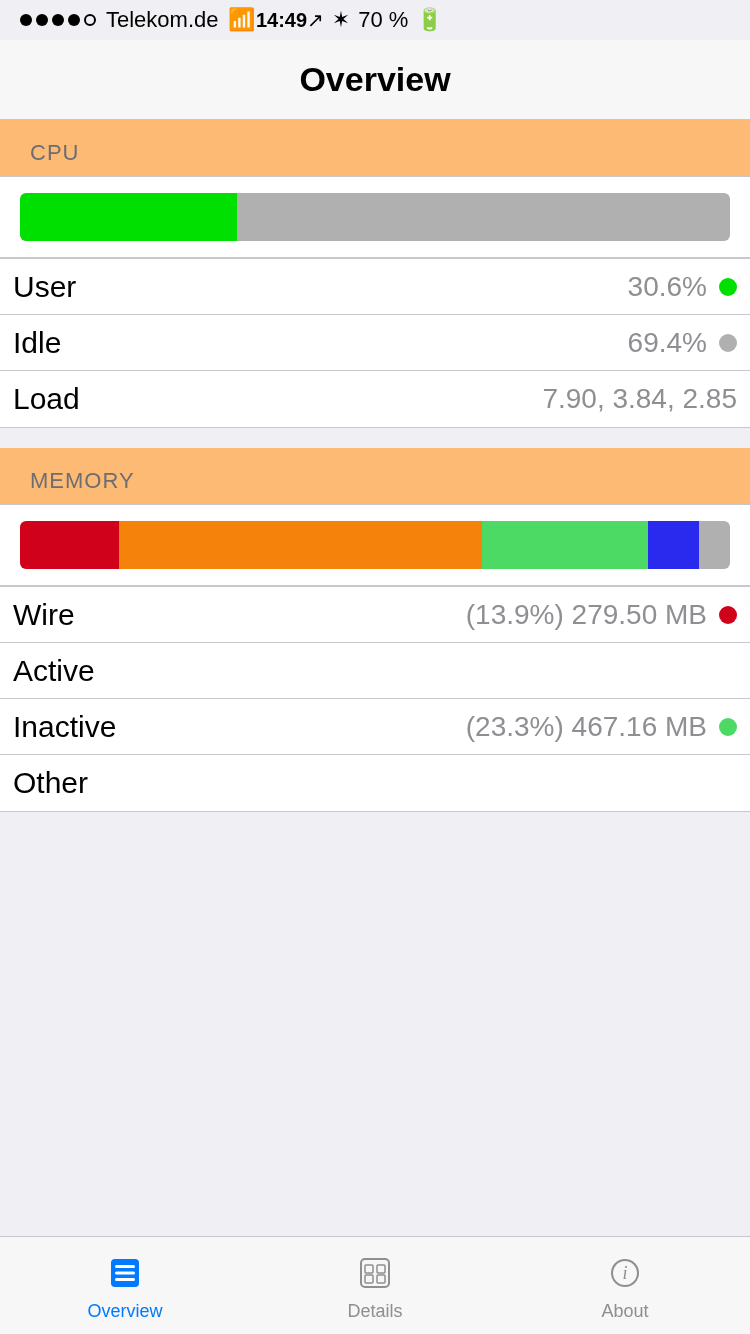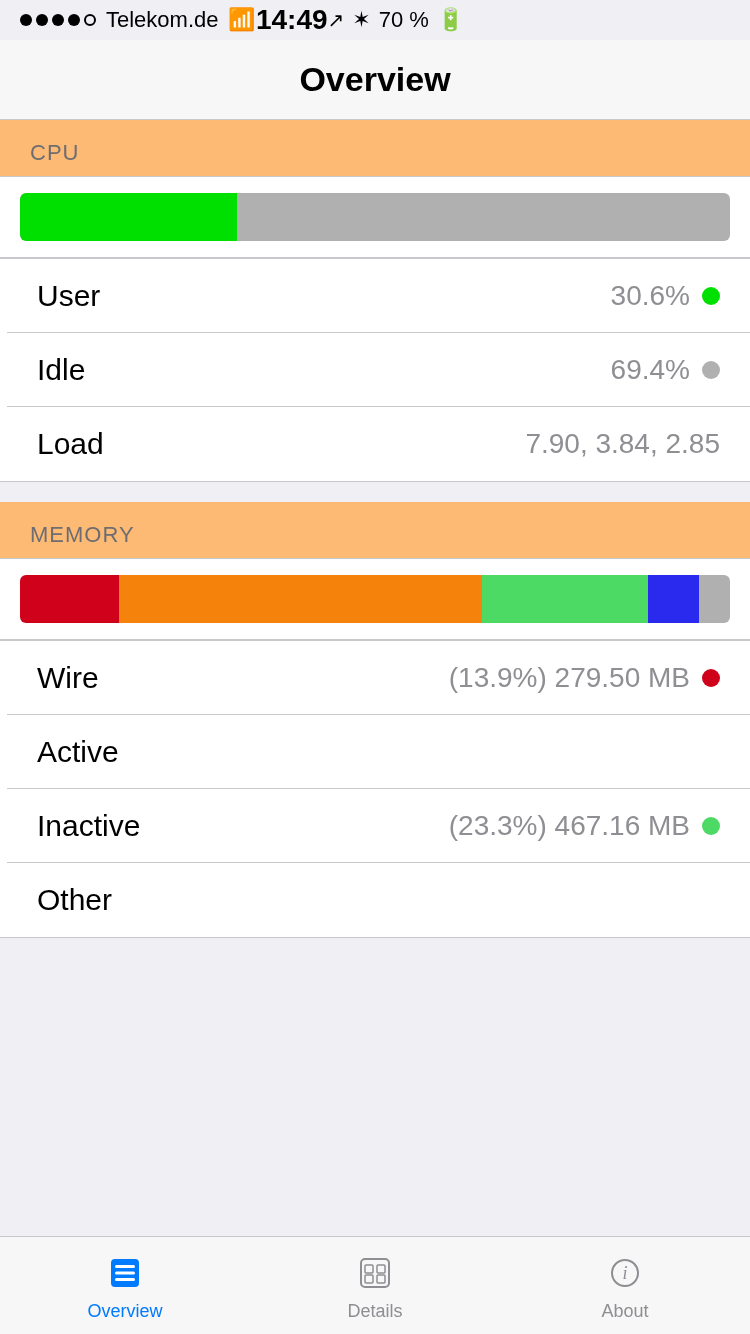--- a/index.html
+++ b/index.html
@@ -22,21 +22,21 @@
       padding: 0 20px;
       font-size: 24px;
       font-weight: 500;
     }
     .status-left { display: flex; align-items: center; gap: 4px; }
     .signal-dots { display: flex; gap: 4px; align-items: center; }
     .dot { width: 12px; height: 12px; border-radius: 50%; background: #000; }
     .dot.empty { background: transparent; border: 2px solid #000; }
     .carrier { font-size: 22px; margin-left: 6px; }
     .wifi-icon { font-size: 22px; margin-left: 6px; }
-    .status-center { font-size: 28px; font-weight: 600; }
+    .status-center { font-size: 20px; font-weight: 600; }
     .status-right { display: flex; align-items: center; gap: 8px; font-size: 22px; }
 
     
     .nav-bar {
       height: 80px;
       background: #f7f7f7;
       border-bottom: 1px solid #c8c7cc;
       display: flex;
       align-items: center;
       justify-content: center;
@@ -101,24 +101,23 @@
     
     .list-section {
       background: #fff;
       border-top: 1px solid #c8c7cc;
       border-bottom: 1px solid #c8c7cc;
     }
     .list-row {
       display: flex;
       align-items: center;
       justify-content: space-between;
-      padding: 0 30px;
-      height: 74px;
+      padding: 0 13px;
+      height: 56px;
       border-bottom: 1px solid #c8c7cc;
-      margin-left: 7px;
     }
     .list-row:last-child { border-bottom: none; }
     .row-label {
       font-size: 30px;
       color: #000;
     }
     .row-value {
       font-size: 28px;
       color: #8e8e93;
       display: flex;

